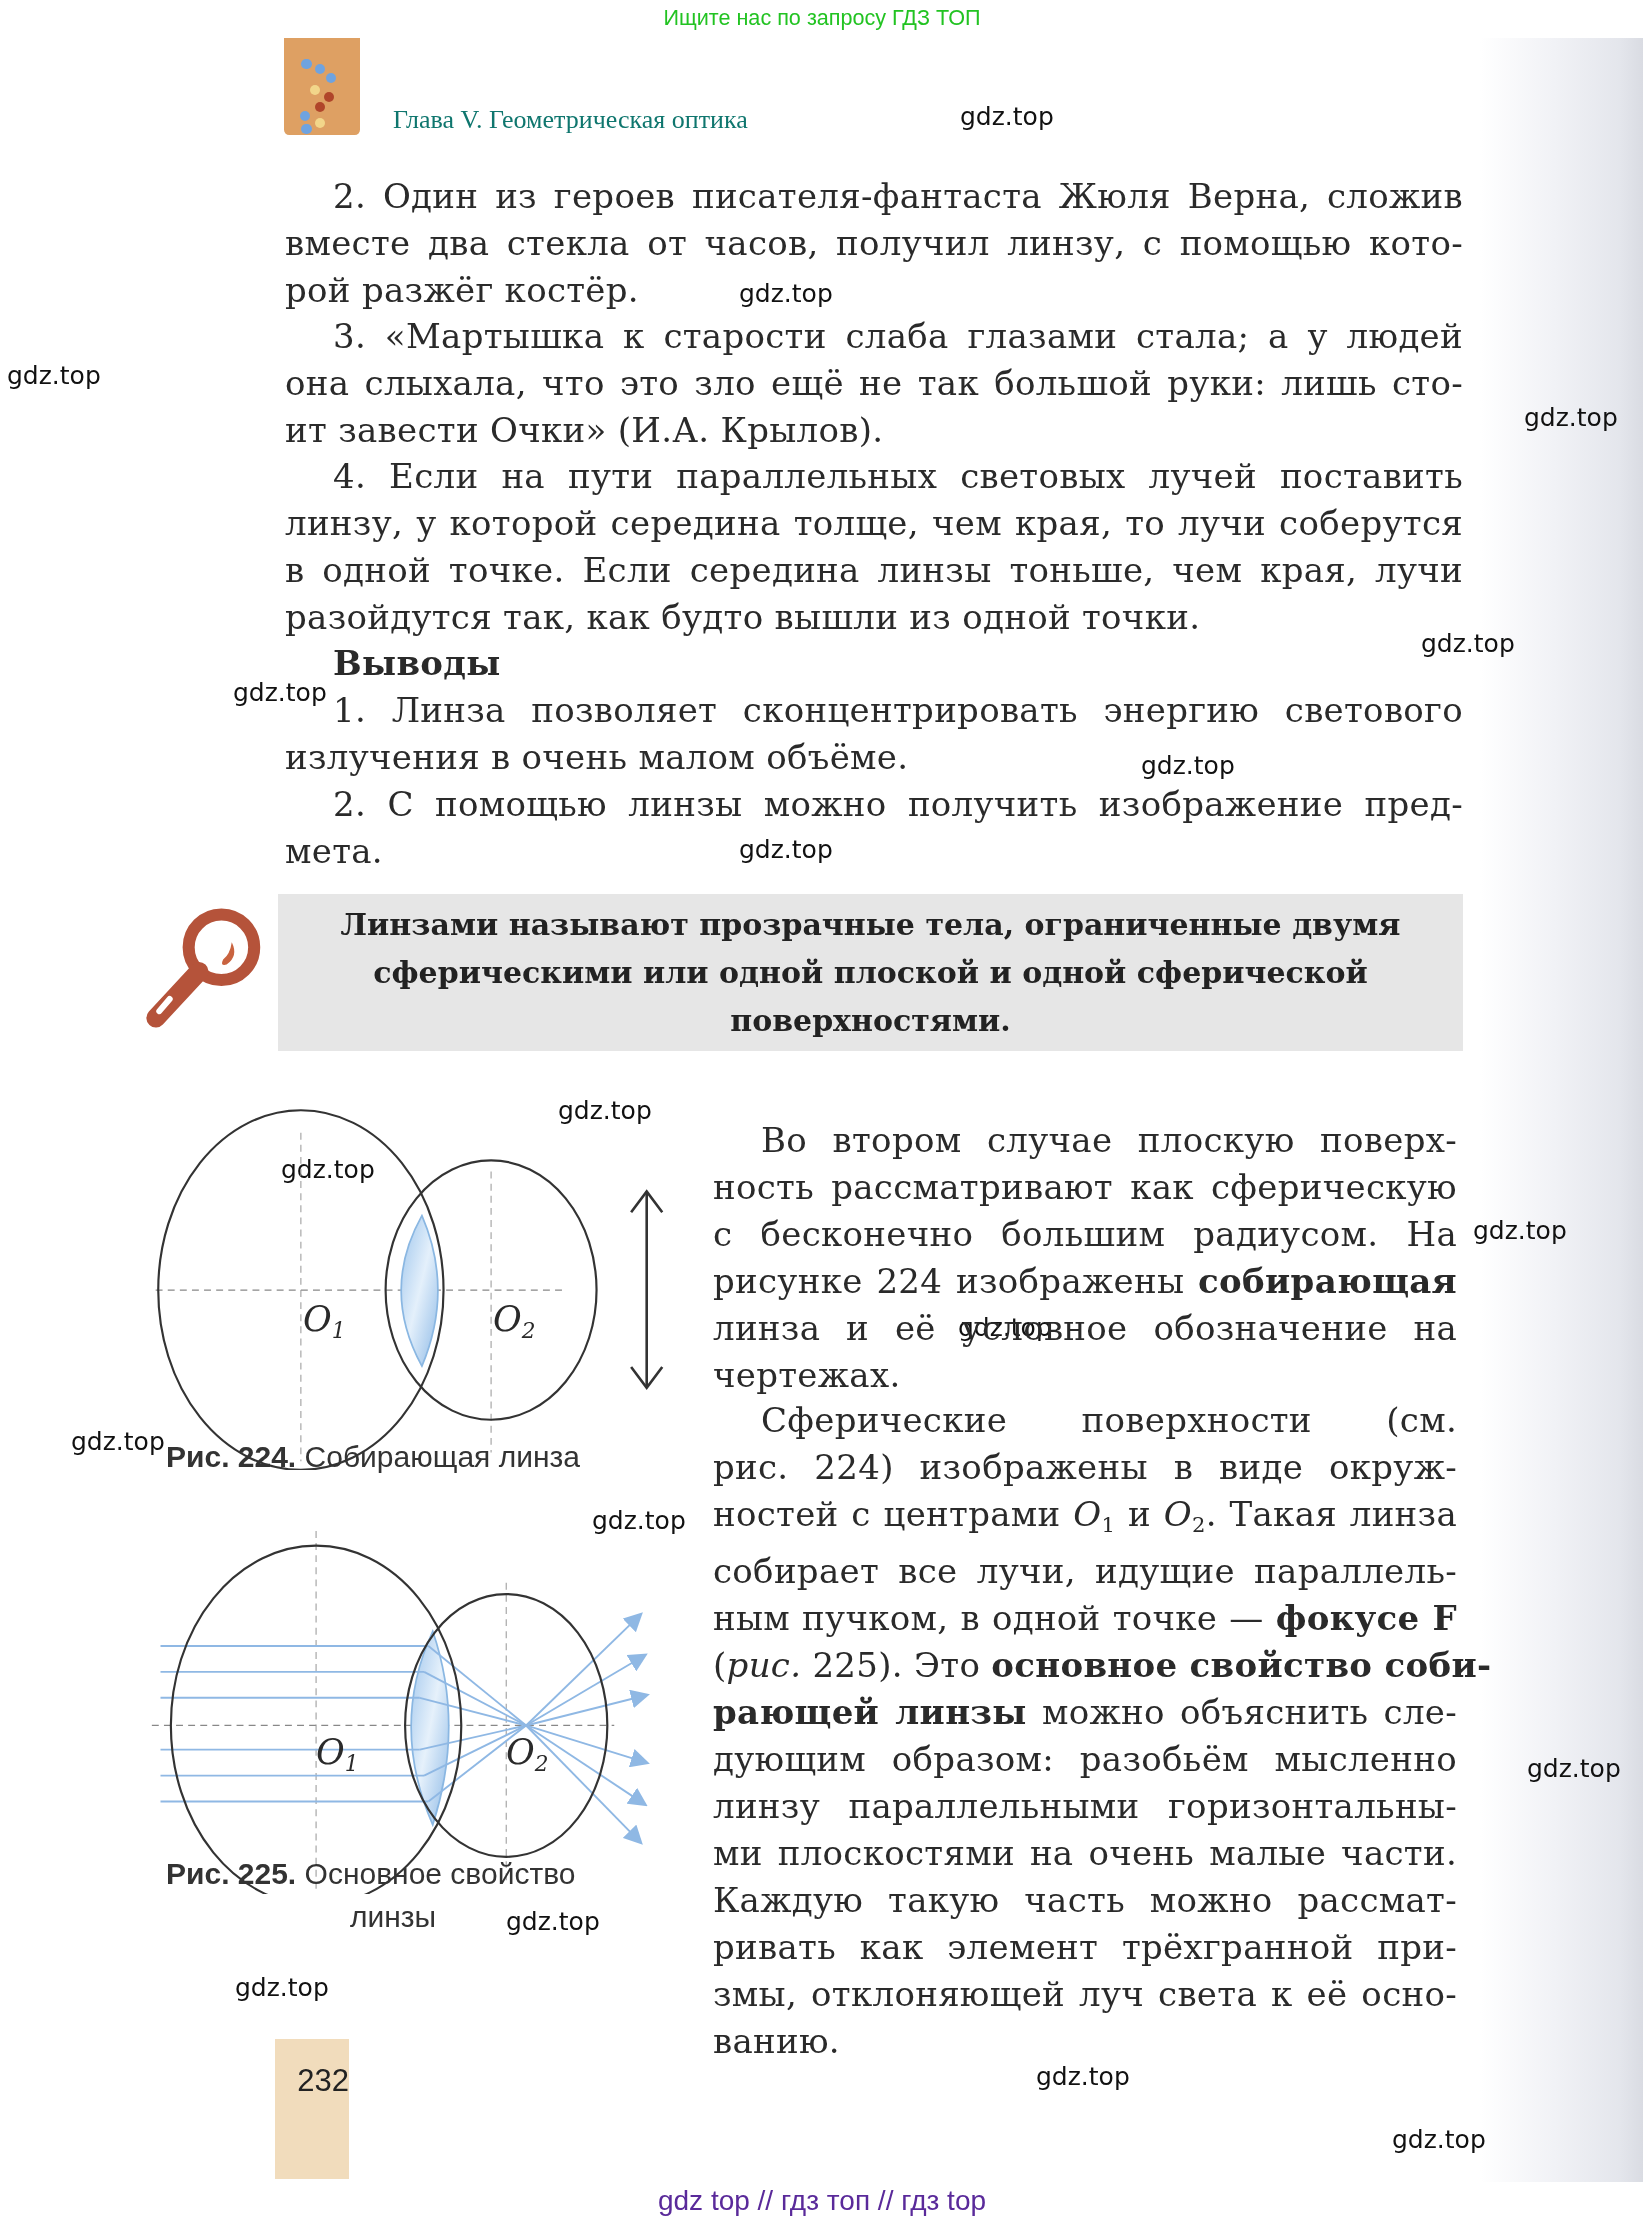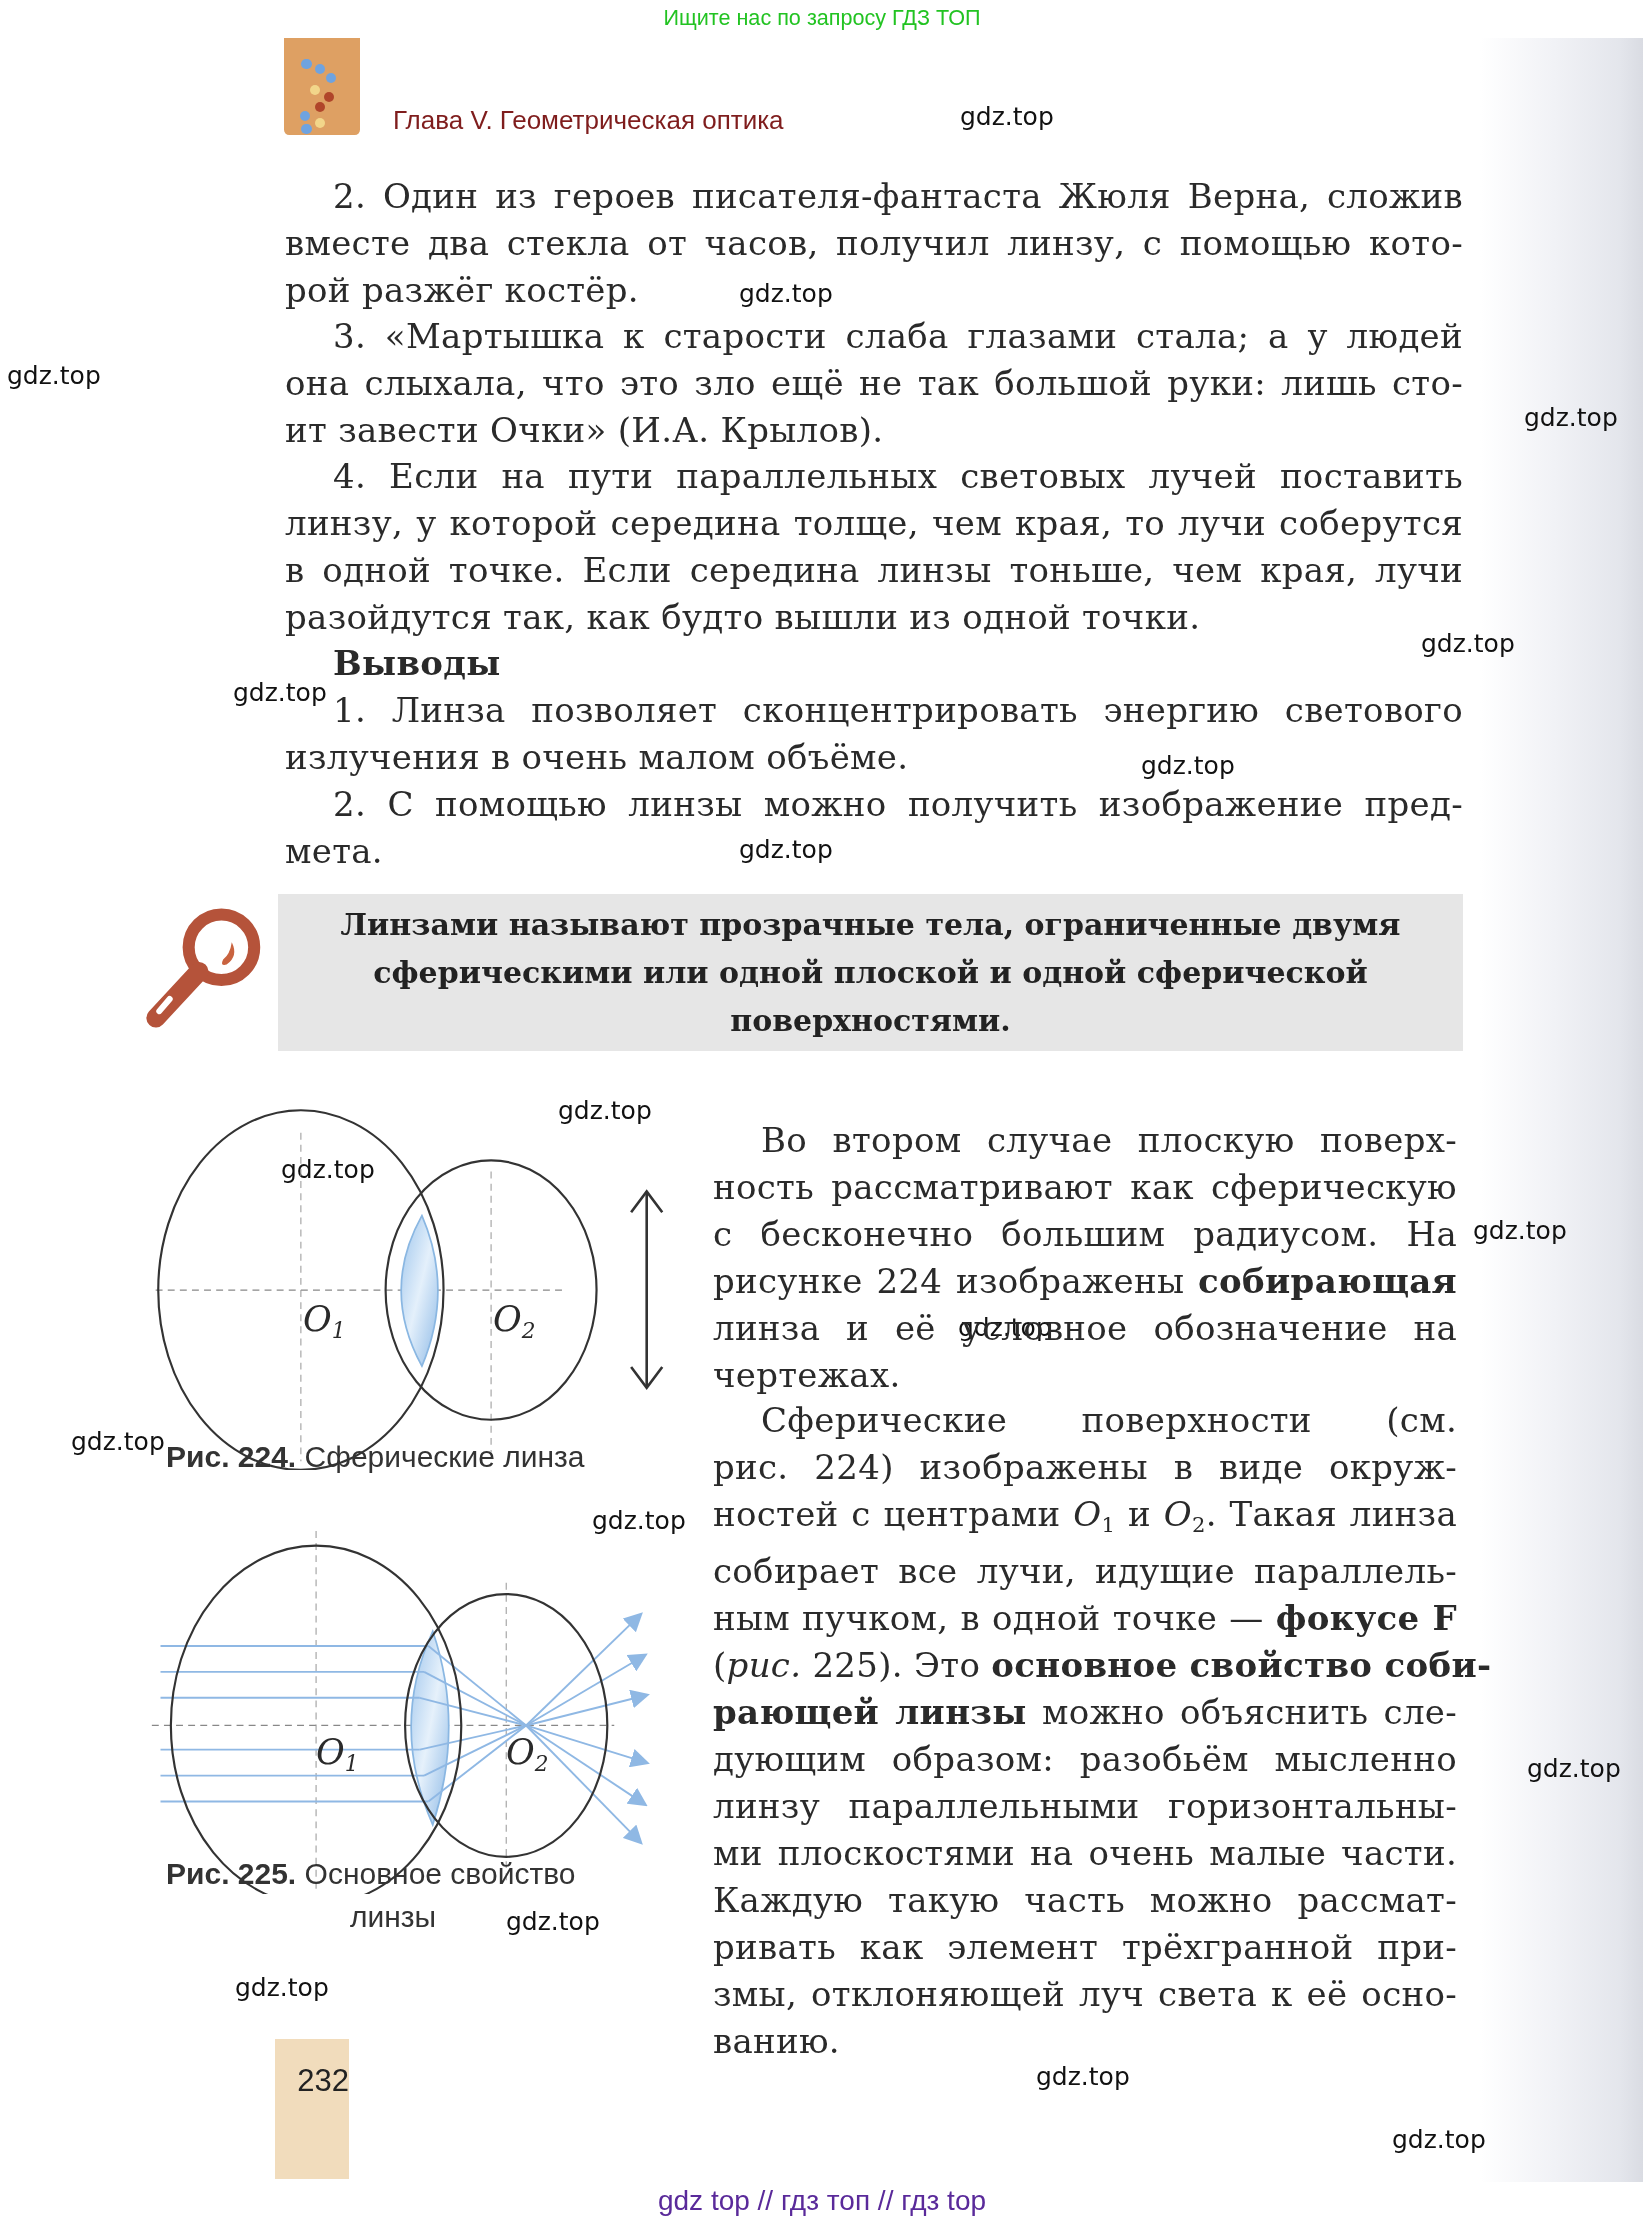--- a/index.html
+++ b/index.html
@@ -17,22 +17,22 @@
   .edge-shade {
     right:0; top:38px; width:164px; height:2144px;
     background:linear-gradient(to right, #ffffff 0%, #f1f2f6 45%, #e4e6ec 85%, #d9dbe2 100%);
   }
   .chapter-tab {
     left:284px; top:38px; width:76px; height:97px;
     background:#dea063; border-radius:0 0 5.2px 5.2px;
   }
   .dot { position:absolute; width:10.4px; height:10.4px; border-radius:50%; }
   .chapter-title {
-    left:393px; top:105px; font-family:Liberation Sans, sans-serif;
-    font-size:26px; color:#7f1d1d;
+    left:393px; top:105px; font-family:Liberation Serif, serif;
+    font-size:26px; color:#0f766e;
   }
   .wm {
     font-family:"DejaVu Sans", "Liberation Sans", sans-serif;
     font-size:25px; color:#111;
   }
   .para {
     left:285px; width:1178px;
     font-size:34px; line-height:47px; text-align:justify;
     letter-spacing:0.3px;
   }
@@ -172,21 +172,21 @@
     <ellipse cx="398" cy="222" rx="122" ry="150" fill="none" stroke="#333" stroke-width="2.5"></ellipse>
 
     <line x1="578" y1="108" x2="578" y2="335" stroke="#333" stroke-width="3"></line>
     <path d="M560 132 L578 108 L596 132" fill="none" stroke="#333" stroke-width="3"></path>
     <path d="M560 311 L578 335 L596 311" fill="none" stroke="#333" stroke-width="3"></path>
   </svg>
   <div class="abs" style="left:156px;top:201px;font-size:35px;font-style:italic"><span>O</span><sub>1</sub></div>
   <div class="abs" style="left:346px;top:201px;font-size:35px;font-style:italic"><span>O</span><sub>2</sub></div>
 </div>
 <div class="abs caption" style="left:166px;top:1440px">
-  <b>Рис. 224.</b> <span>Сферические линза</span>
+  <b>Рис. 224.</b> <span>Собирающая линза</span>
 </div>
 
 <div class="abs" style="left:143px;top:1531px;width:519px;height:363px">
   <svg width="519" height="363" viewBox="0 0 600 420">
     <defs>
       <linearGradient id="lensg2" x1="0" y1="0" x2="1" y2="1">
         <stop offset="0" stop-color="#9cc4ec"></stop>
         <stop offset="0.5" stop-color="#e6f1fb"></stop>
         <stop offset="1" stop-color="#8db9e6"></stop>
       </linearGradient>

